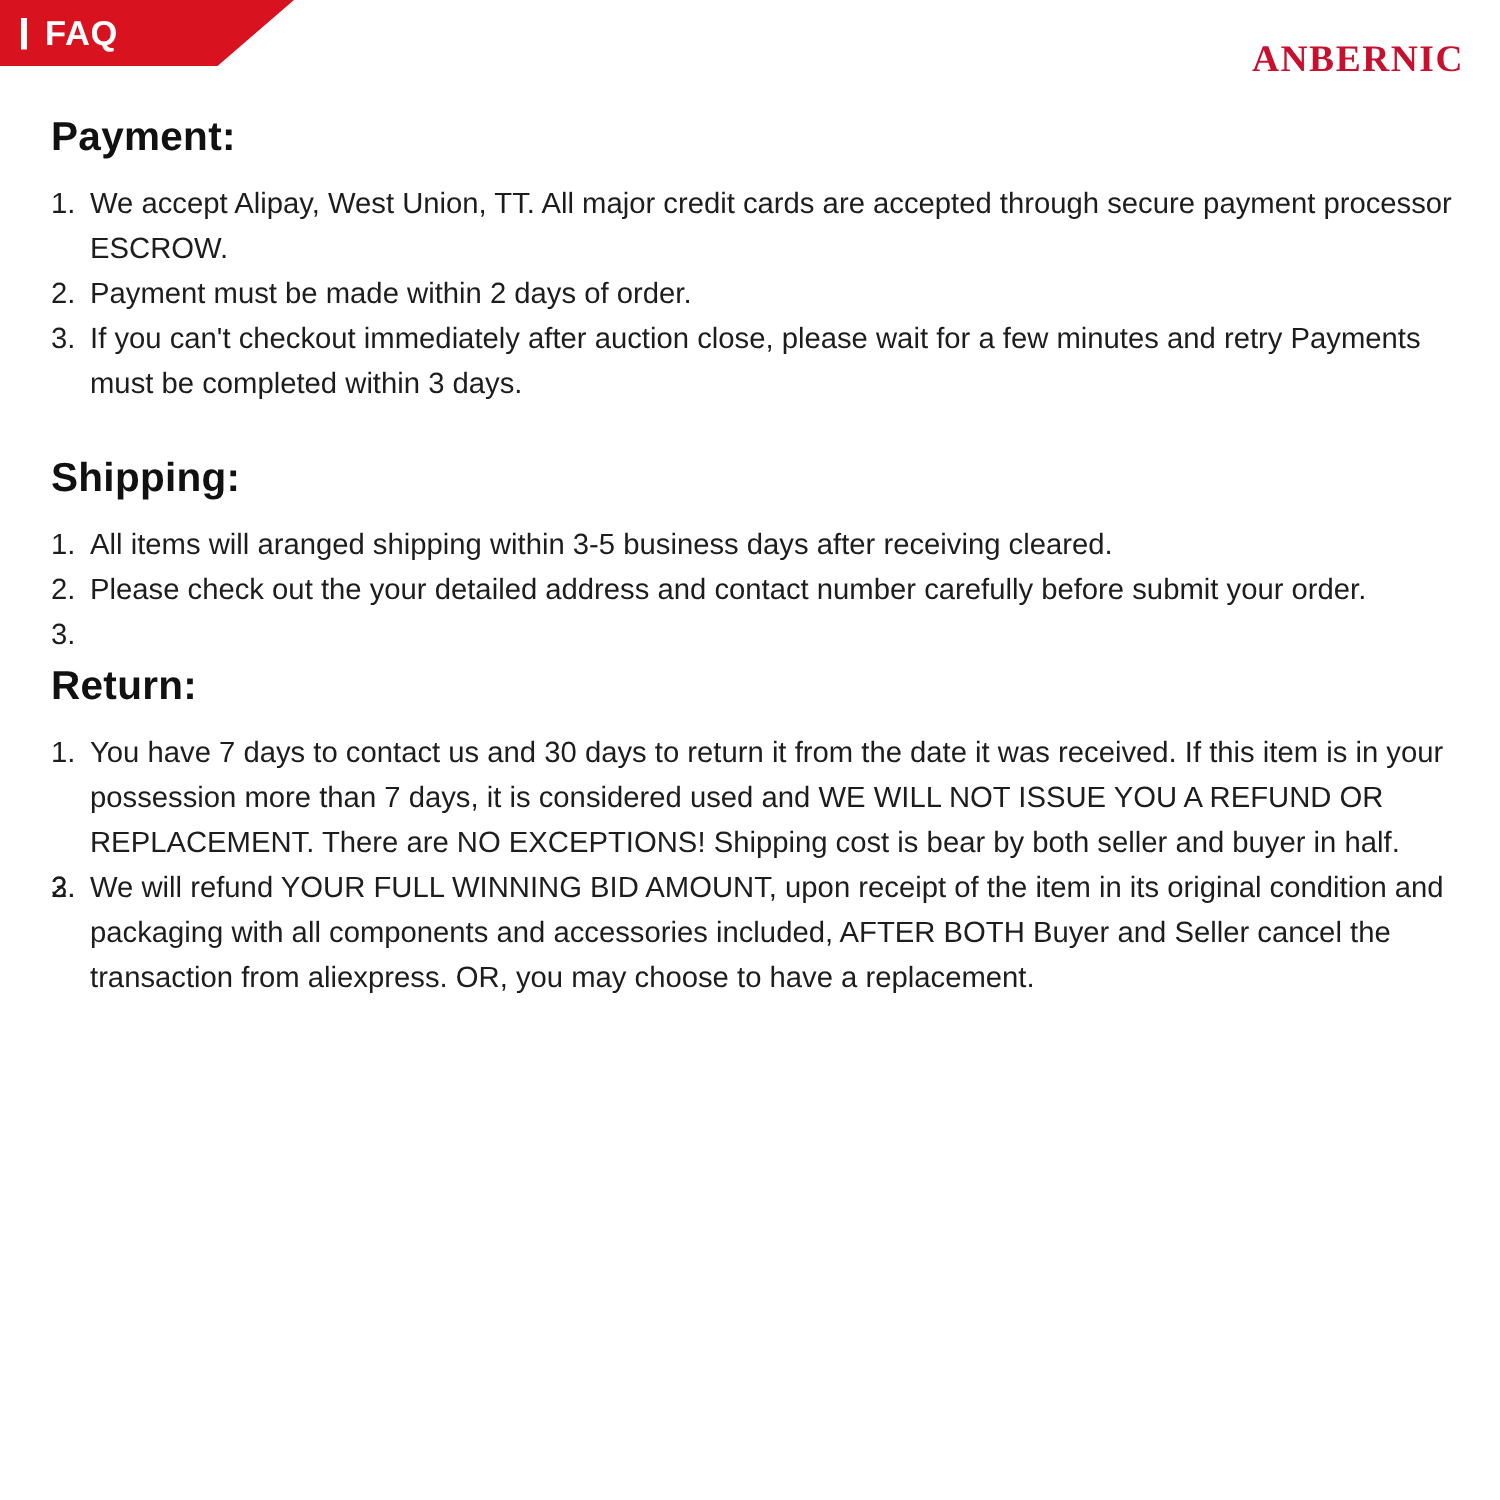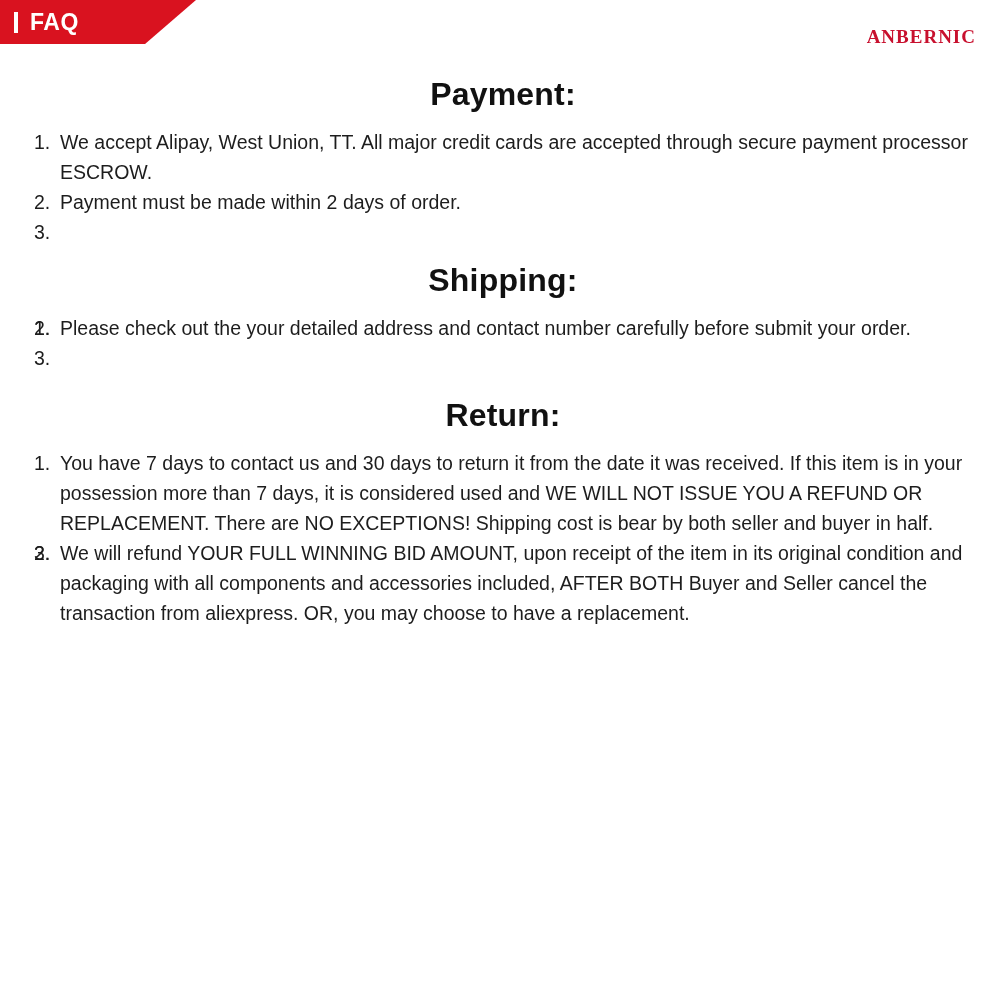--- a/index.html
+++ b/index.html
@@ -52,41 +52,40 @@
     font-size: 23px;
     font-weight: bold;
     letter-spacing: 0.5px;
     color: #ffffff;
   }
   .brand {
     position: absolute;
     right: 24px;
     top: 26px;
     font-family: "Liberation Serif", serif;
-    font-size: 19px;
+    font-size: 25px;
     font-weight: bold;
     letter-spacing: 1px;
     color: #c8102e;
   }
 
   
   .content {
     padding: 14px 28px 0 34px;
   }
 
   .section-title {
-    font-size: 32px;
+    font-size: 27px;
     font-weight: bold;
     color: #111111;
     margin: 10px 0 14px 0;
     letter-spacing: 0.2px;
-    text-align: center;
   }
-  .section-title.shipping { margin-top: 45px; }
-  .section-title.return { margin-top: 54px; }
+  .section-title.shipping { margin-top: 32px; }
+  .section-title.return { margin-top: 34px; }
 
   ol.items {
     list-style: none;
     margin: 0;
     padding: 0;
   }
   ol.items li {
     position: relative;
     font-size: 19.5px;
     line-height: 30px;
@@ -127,29 +126,31 @@
         <li>
           <span class="num">1.</span>
           <span>We accept Alipay, West Union, TT. All major credit cards are accepted through secure payment processor ESCROW.</span>
         </li>
         <li>
           <span class="num">2.</span>
           <span>Payment must be made within 2 days of order.</span>
         </li>
         <li>
           <span class="num">3.</span>
+          <span>If you can't checkout immediately after auction close, please wait for a few minutes and retry Payments must be completed within 3 days.</span>
         </li>
       </ol>
     </div>
 
     <div class="section-block">
       <div class="section-title shipping">Shipping:</div>
       <ol class="items">
         <li>
           <span class="num">1.</span>
+          <span>All items will aranged shipping within 3-5 business days after receiving cleared.</span>
         </li>
         <li>
           <span class="num">2.</span>
           <span>Please check out the your detailed address and contact number carefully before submit your order.</span>
         </li>
         <li>
           <span class="num">3.</span>
         </li>
       </ol>
     </div>

